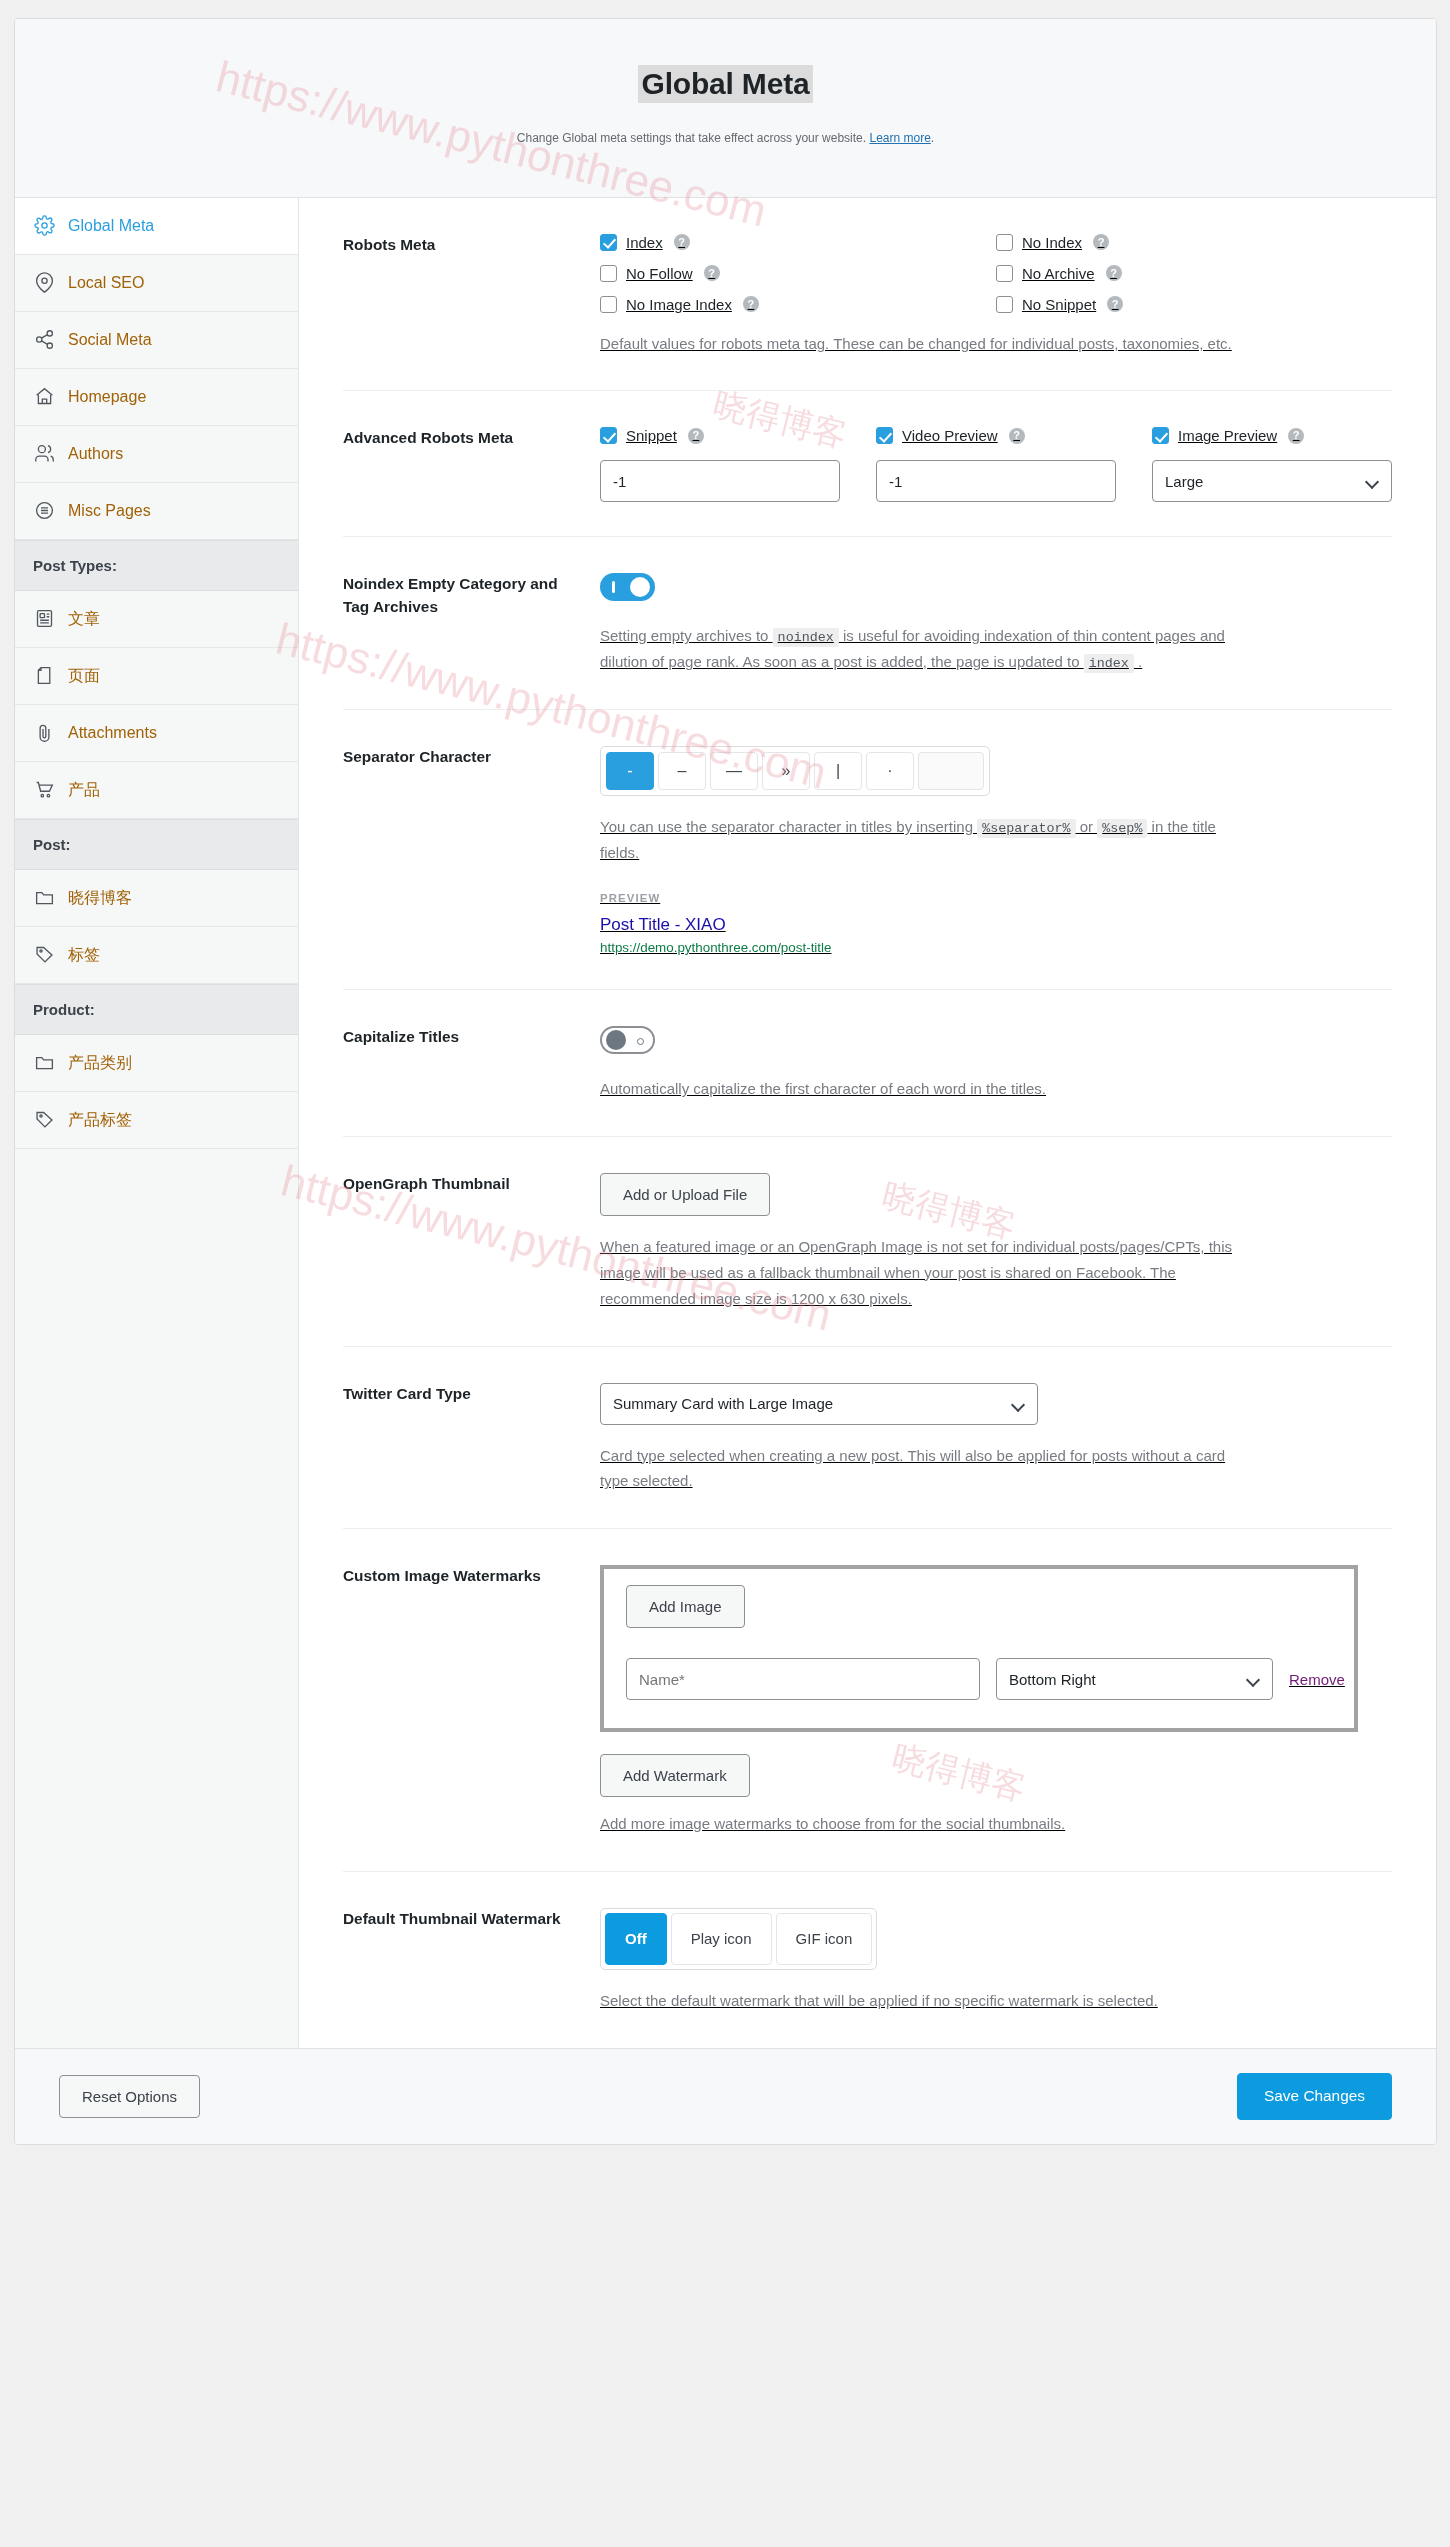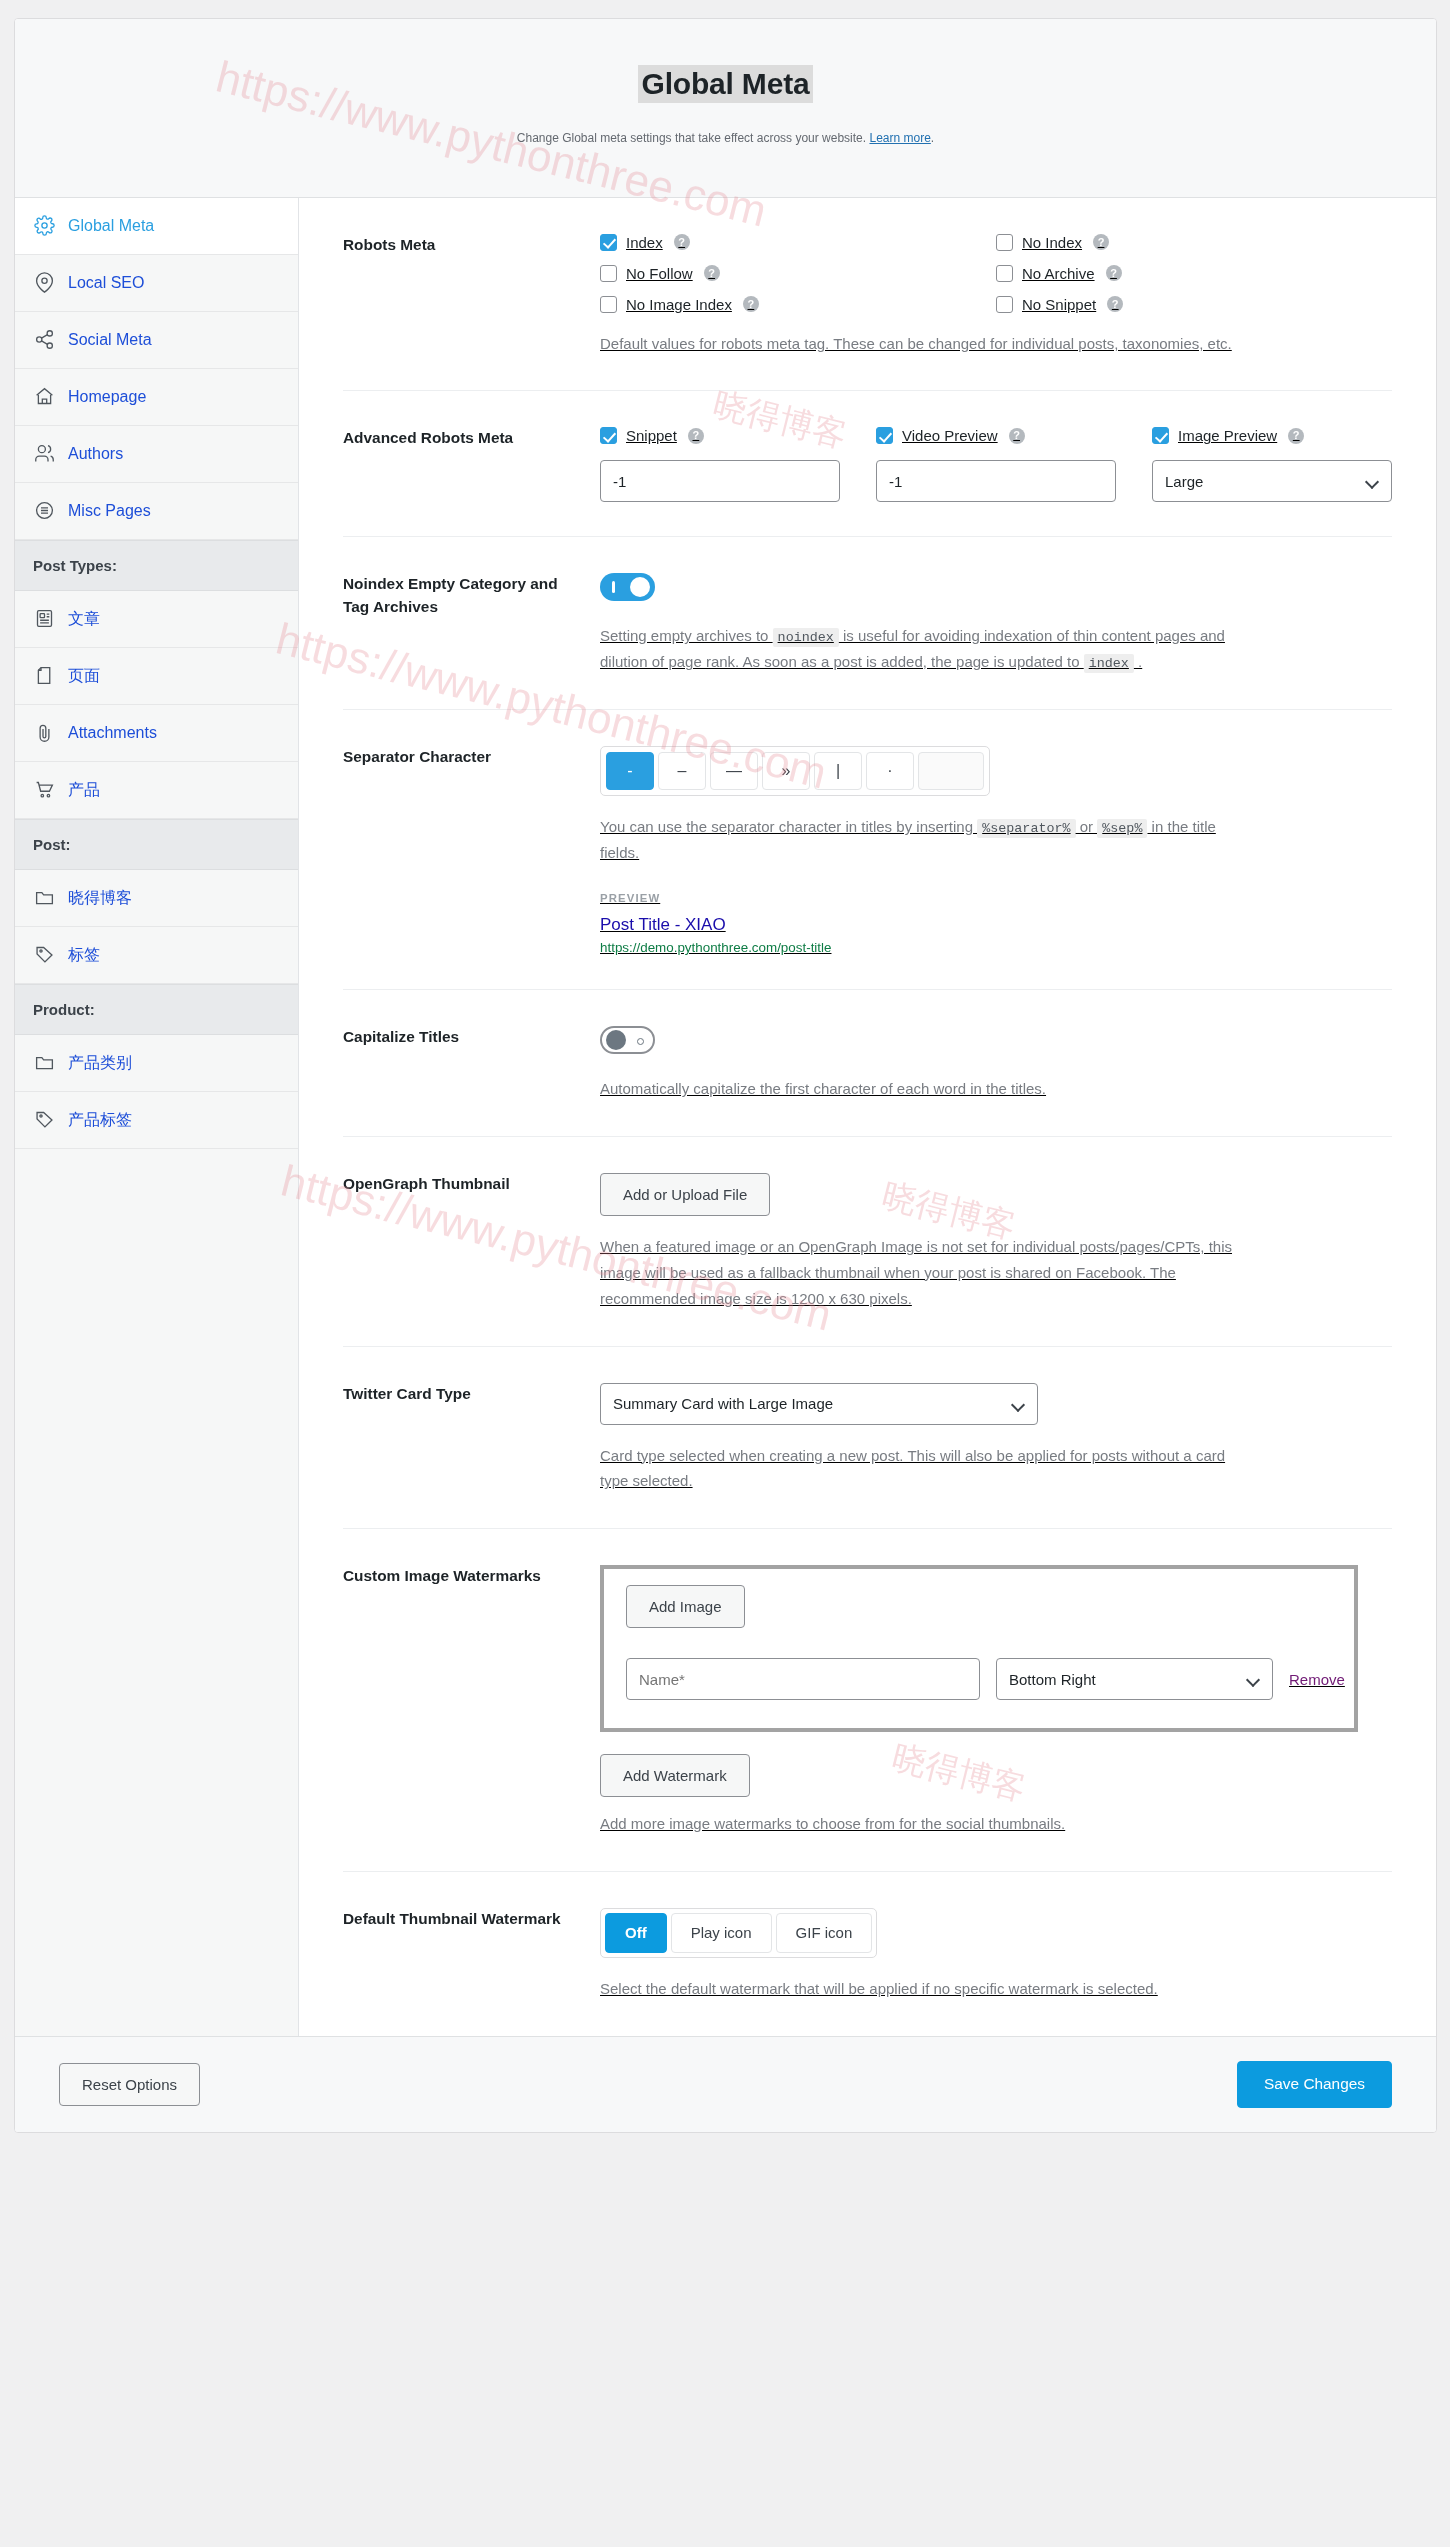--- a/index.html
+++ b/index.html
@@ -59,21 +59,21 @@
     flex: 0 0 284px;
     background: #f6f7f7;
     border-right: 1px solid #e2e4e7;
   }
   .nav-item {
     display: flex;
     align-items: center;
     gap: 13px;
     padding: 17px 18px;
     font-size: 16px;
-    color: #1d4ed8;
+    color: #a16207;
     border-bottom: 1px solid #e6e7e8;
     background: #f6f7f7;
     cursor: pointer;
     line-height: 1;
   }
   .nav-item.active {
     background: #ffffff;
     color: #2a9fe0;
     border-left: 0;
   }
@@ -315,21 +315,21 @@
   
   .seg3 {
     display: inline-flex;
     border: 1px solid #dcdcde;
     border-radius: 5px;
     padding: 4px;
     background: #fff;
     gap: 4px;
   }
   .seg3 .sg {
-    height: 40px;
+    height: 52px;
     padding: 0 19px;
     display: flex; align-items: center; justify-content: center;
     border: 1px solid #e3e5e7;
     border-radius: 4px;
     background: #fff;
     font-size: 15px;
     color: #3c434a;
     cursor: pointer;
   }
   .seg3 .sg.on { background: #0c9bdf; color: #fff; border-color: #0c9bdf; font-weight: 700; }

